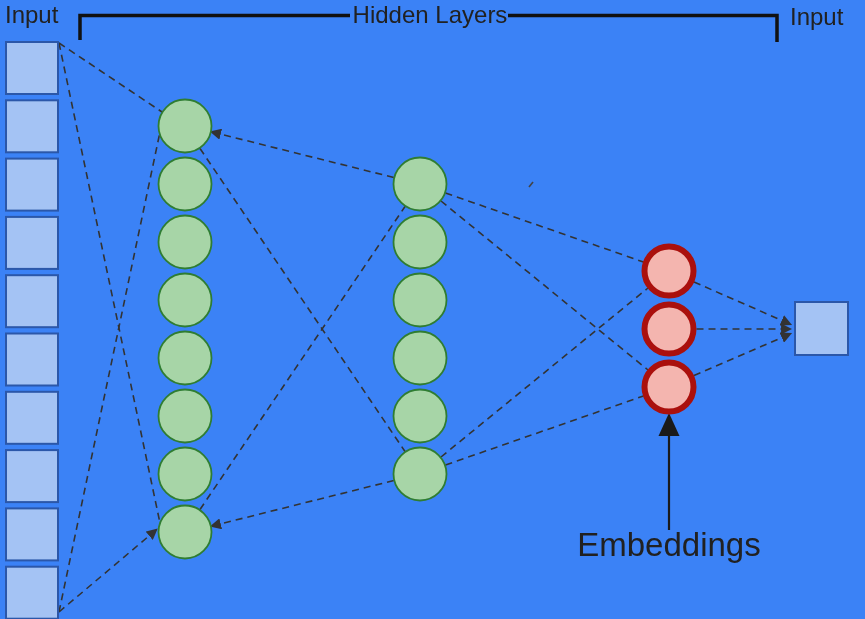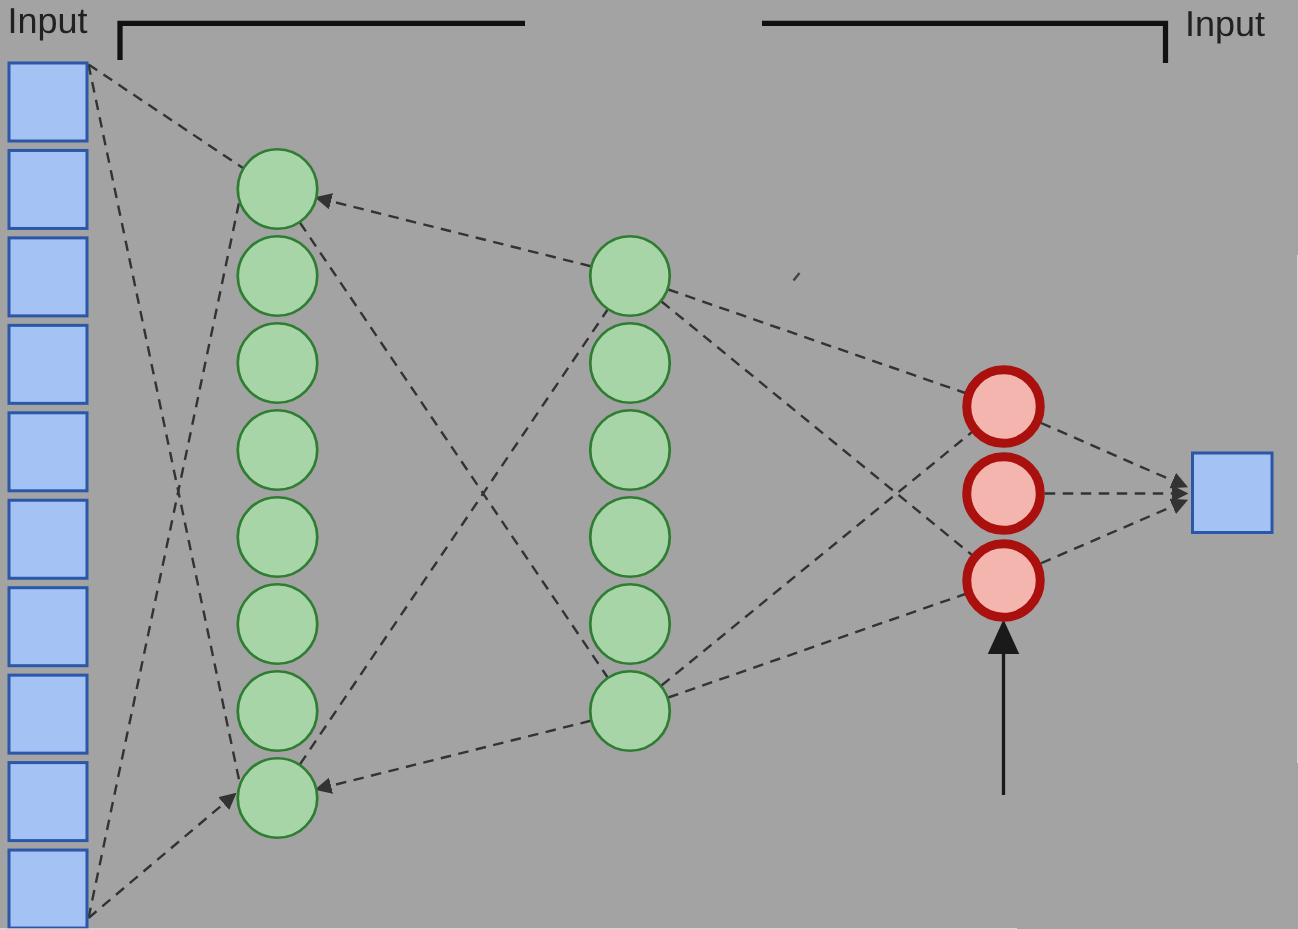--- a/index.html
+++ b/index.html
@@ -1,17 +1,17 @@
 <!DOCTYPE html>
 <html><head>
 <meta charset="utf-8">
 <style>
   html,body { margin:0; padding:0; background:#ffffff; }
   #stage {
-    position:relative; width:865px; height:619px; background:#a3a3a3;
+    position:relative; width:865px; height:619px; background:#3b82f6;
     font-family:"Liberation Sans", sans-serif; overflow:hidden;
   }
   #net-svg { position:absolute; left:0; top:0; }
   .lbl { position:absolute; color:#212121; white-space:nowrap; }
   #input-label  { left:5px;  top:1px;  font-size:24px; }
   #hidden-label { left:352px; top:1px; width:156px; text-align:center; font-size:24px; }
   #output-label { left:790px; top:3px; font-size:24px; }
   #embed-label  { left:569px; top:526px; width:200px; text-align:center; font-size:33px; }
 </style>
 </head>
@@ -67,14 +67,16 @@
       <circle cx="420" cy="358" r="26.5" fill="#a7d5a7" stroke="#2f7d32" stroke-width="1.8"></circle>
       <circle cx="420" cy="416" r="26.5" fill="#a7d5a7" stroke="#2f7d32" stroke-width="1.8"></circle>
       <circle cx="420" cy="474" r="26.5" fill="#a7d5a7" stroke="#2f7d32" stroke-width="1.8"></circle>
       <circle cx="669" cy="271" r="24.5" fill="#f4b5af" stroke="#aa100d" stroke-width="6"></circle>
       <circle cx="669" cy="329" r="24.5" fill="#f4b5af" stroke="#aa100d" stroke-width="6"></circle>
       <circle cx="669" cy="387" r="24.5" fill="#f4b5af" stroke="#aa100d" stroke-width="6"></circle>
       <rect x="795" y="302" width="53" height="53" fill="#a4c3f4" stroke="#2b57a9" stroke-width="2"></rect>
     </svg>
 
   <div id="input-label" class="lbl">Input</div>
+  <div id="hidden-label" class="lbl">Hidden Layers</div>
   <div id="output-label" class="lbl">Input</div>
+  <div id="embed-label" class="lbl">Embeddings</div>
 </div>
 
 </body></html>

